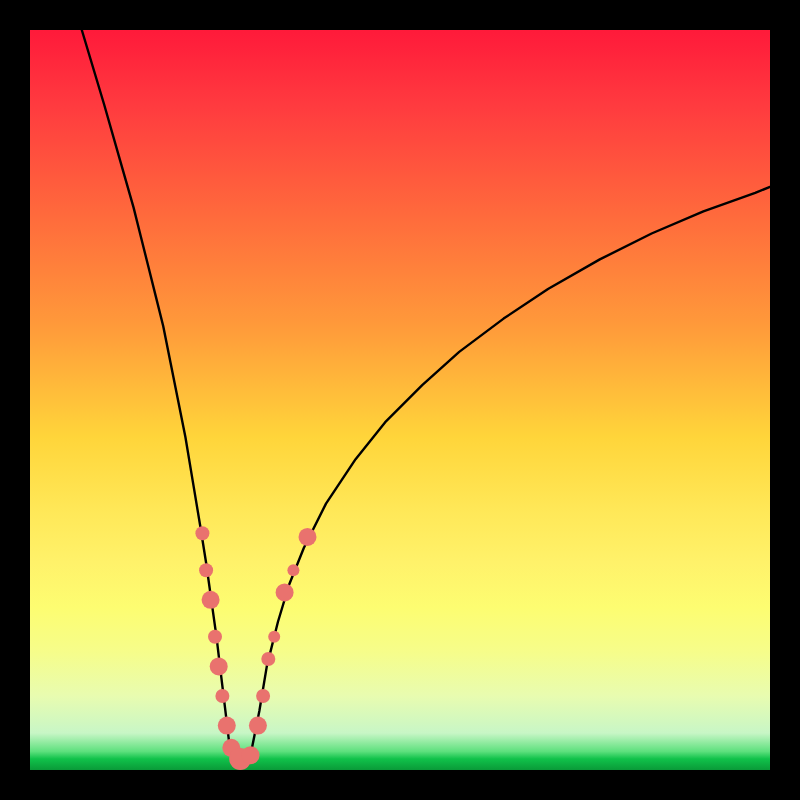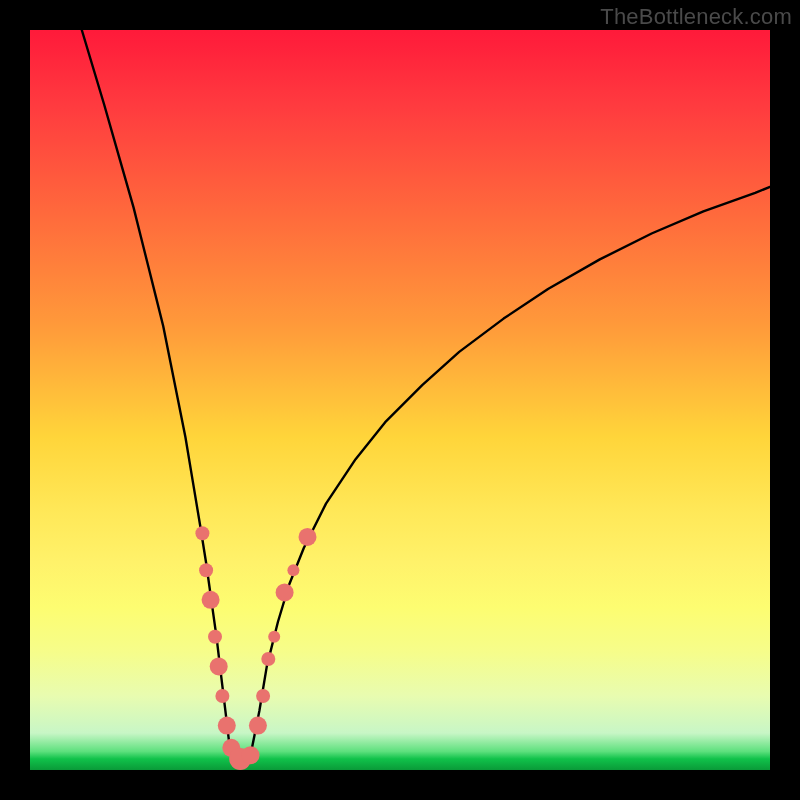--- a/index.html
+++ b/index.html
@@ -81,14 +81,13 @@
           <circle cx="227.9" cy="695.6" r="9" fill="#e9726e" stroke="#c2413d" stroke-width="0"></circle>
           <circle cx="233.1" cy="666.0" r="7" fill="#e9726e" stroke="#c2413d" stroke-width="0"></circle>
           <circle cx="238.3" cy="629.0" r="7" fill="#e9726e" stroke="#c2413d" stroke-width="0"></circle>
           <circle cx="244.2" cy="606.8" r="6" fill="#e9726e" stroke="#c2413d" stroke-width="0"></circle>
           <circle cx="254.6" cy="562.4" r="9" fill="#e9726e" stroke="#c2413d" stroke-width="0"></circle>
           <circle cx="263.4" cy="540.2" r="6" fill="#e9726e" stroke="#c2413d" stroke-width="0"></circle>
           <circle cx="277.5" cy="506.9" r="9" fill="#e9726e" stroke="#c2413d" stroke-width="0"></circle>
         </g>
     </svg>
   </div>
-  <div class="watermark">TheBottleneck.com</div>
 </div>
 
 </body></html>

